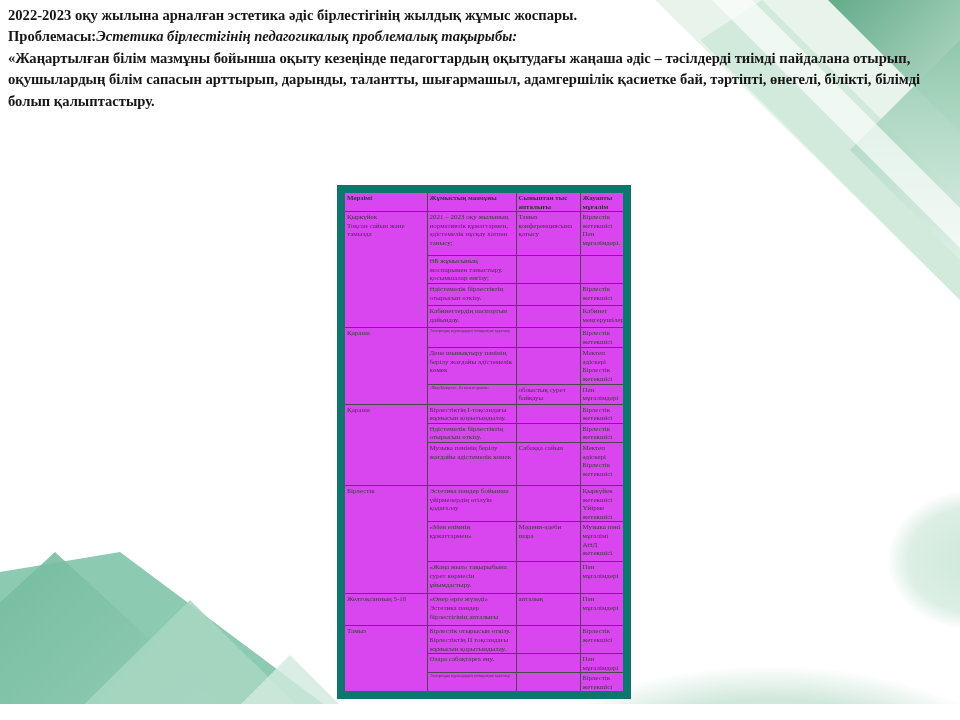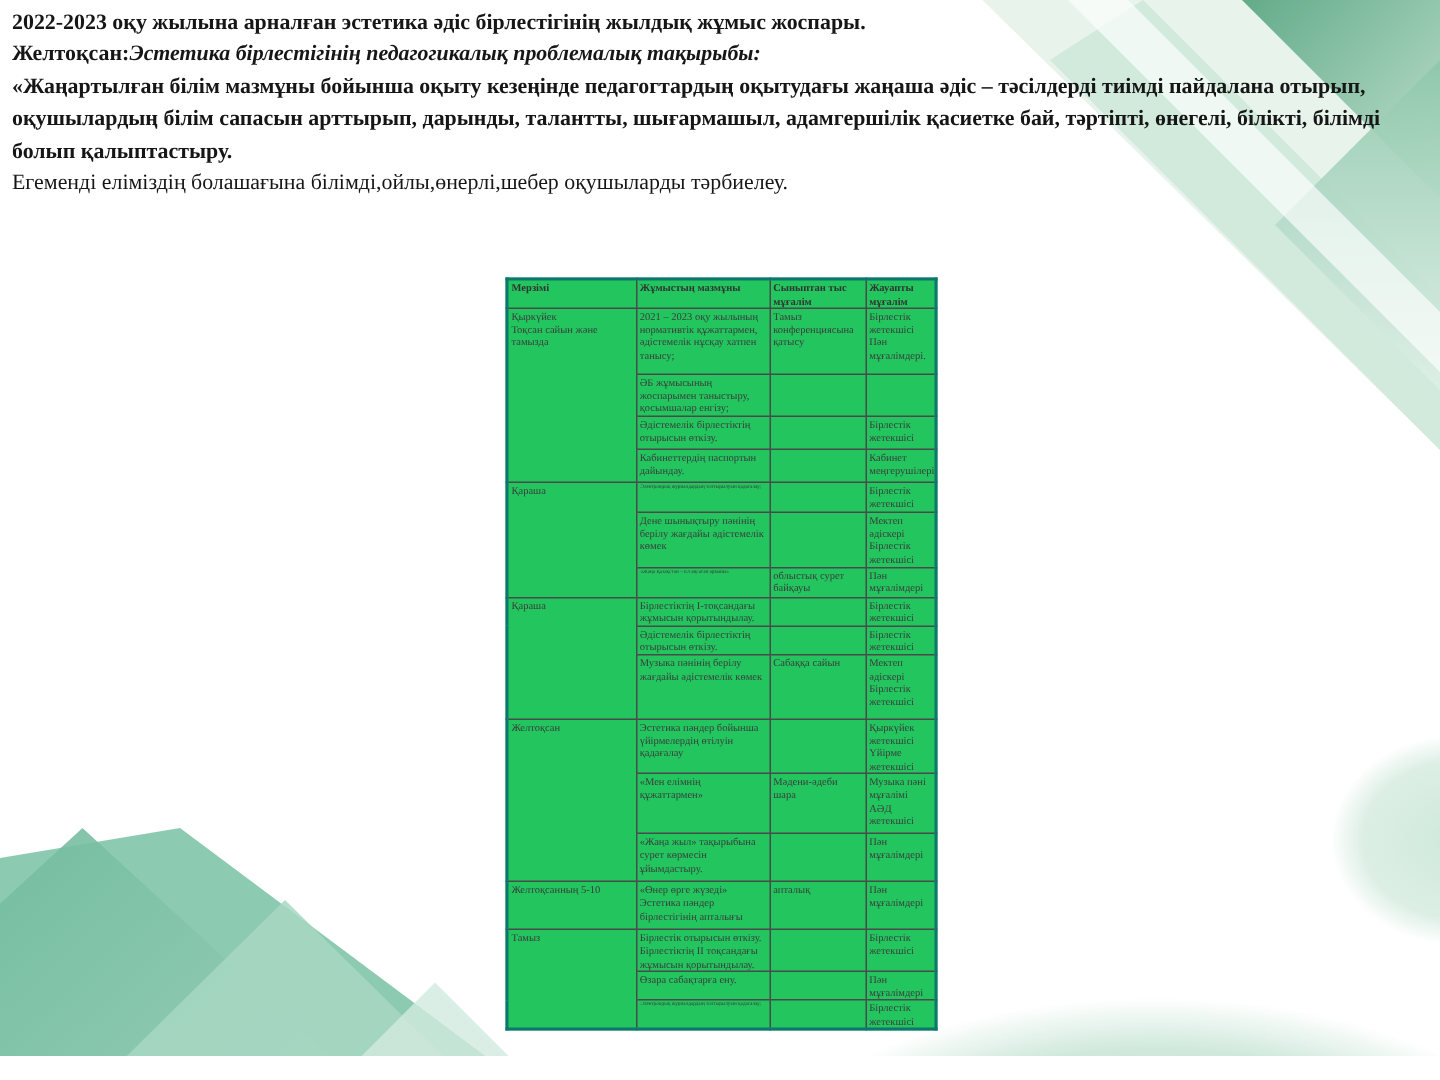--- a/index.html
+++ b/index.html
@@ -5,22 +5,22 @@
   html,body{margin:0;padding:0;background:#fff;}
   .slide{position:relative;width:960px;height:704px;background:#ffffff;overflow:hidden;
          font-family:Liberation Serif, serif;color:#111;}
   .deco{position:absolute;left:0;top:0;z-index:0;}
   .heading{position:absolute;left:8px;top:5px;width:946px;z-index:2;
            font-size:14.6px;line-height:21.4px;color:#161616;}
   .heading p{margin:0;}
   .b{font-weight:bold;}
   .bi{font-weight:bold;font-style:italic;text-align:right;}
   table.plan{position:absolute;left:337px;top:185px;z-index:2;border-collapse:collapse;
-             table-layout:fixed;width:286px;background:#22c55e;font-size:7px;line-height:8.6px;
-             color:#3c3c3c;border:2px solid #0f766e;}
+             table-layout:fixed;width:286px;background:#d946ef;font-size:7px;line-height:8.6px;
+             color:#3c3c3c;border:8px solid #0f766e;}
   .plan td{border:1px solid #4a4a4a;padding:1px 2px 0 2px;vertical-align:top;overflow:hidden;}
   .plan tr.head td{font-weight:bold;color:#333;}
   .blk{display:block;}
   .tiny{display:block;font-size:6px;line-height:6.5px;transform:scale(0.58);
         transform-origin:0 0;width:150px;}
 </style>
 </head>
 <body>
 
 <div class="slide">
@@ -56,37 +56,36 @@
     <polygon points="55,552 240,722 55,892 -130,722" fill="url(#gBL)" opacity="0.9"></polygon>
     <polygon points="190,600 330,738 190,876 50,738" fill="#a7d7c2" opacity="0.85"></polygon>
     <polygon points="290,655 405,770 290,885 175,770" fill="#d2eade" opacity="0.8"></polygon>
 
     <ellipse cx="770" cy="805" rx="280" ry="140" fill="url(#gArc)" opacity="0.85"></ellipse>
     <ellipse cx="972" cy="560" rx="85" ry="70" fill="url(#gArc)" opacity="0.6"></ellipse>
   </svg>
 
   <div class="heading">
     <p class="b">2022-2023 оқу жылына арналған эстетика әдіс  бірлестігінің  жылдық жұмыс  жоспары.</p>
-    <p><span class="b">Желтоқсан:</span><span class="bi">Эстетика бірлестігінің педагогикалық проблемалық тақырыбы:</span></p>
+    <p><span class="b">Проблемасы:</span><span class="bi">Эстетика бірлестігінің педагогикалық проблемалық тақырыбы:</span></p>
     <p class="b">«Жаңартылған білім мазмұны бойынша оқыту кезеңінде педагогтардың оқытудағы жаңаша әдіс – тәсілдерді тиімді пайдалана отырып, оқушылардың білім сапасын арттырып, дарынды, талантты, шығармашыл, адамгершілік қасиетке бай, тәртіпті, өнегелі, білікті, білімді болып қалыптастыру.</p>
-    <p>Егеменді  еліміздің  болашағына білімді,ойлы,өнерлі,шебер  оқушыларды тәрбиелеу.</p>
   </div>
 
   <table class="plan">
     <colgroup>
         <col style="width:86px">
         <col style="width:89px">
         <col style="width:64px">
         <col style="width:47px">
       </colgroup>
     <tbody>
       <tr class="head">
         <td>Мерзімі</td>
         <td>Жұмыстың мазмұны</td>
-        <td>Сыныптан тыс мұғалім</td>
+        <td>Сыныптан тыс апталығы</td>
         <td>Жауапты мұғалім</td>
       </tr>
 
       <tr style="height:44px">
         <td rowspan="4">
           <span class="blk">Қыркүйек</span>
           <span class="blk">Тоқсан сайын және тамызда</span>
         </td>
         <td>2021 – 2023 оқу жылының нормативтік құжаттармен, әдістемелік нұсқау хатпен танысу;</td>
         <td>Тамыз конференциясына қатысу</td>
@@ -145,21 +144,21 @@
         <td>Бірлестік жетекшісі</td>
       </tr>
       <tr style="height:43px">
         <td>Музыка пәнінің берілу жағдайы әдістемелік көмек</td>
         <td>Сабаққа сайын</td>
         <td>Мектеп әдіскері Бірлестік жетекшісі</td>
       </tr>
 
       <tr style="height:35px">
         <td rowspan="3">
-          <span class="blk">Желтоқсан</span>
+          <span class="blk">Бірлестік</span>
         </td>
         <td>Эстетика пәндер бойынша үйірмелердің өтілуін қадағалау</td>
         <td></td>
         <td>Қыркүйек жетекшісі Үйірме жетекшісі</td>
       </tr>
       <tr style="height:40px">
         <td>«Мен елімнің құжаттармен»</td>
         <td>Мәдени-әдеби шара</td>
         <td>Музыка пәні мұғалімі АӘД жетекшісі</td>
       </tr>

